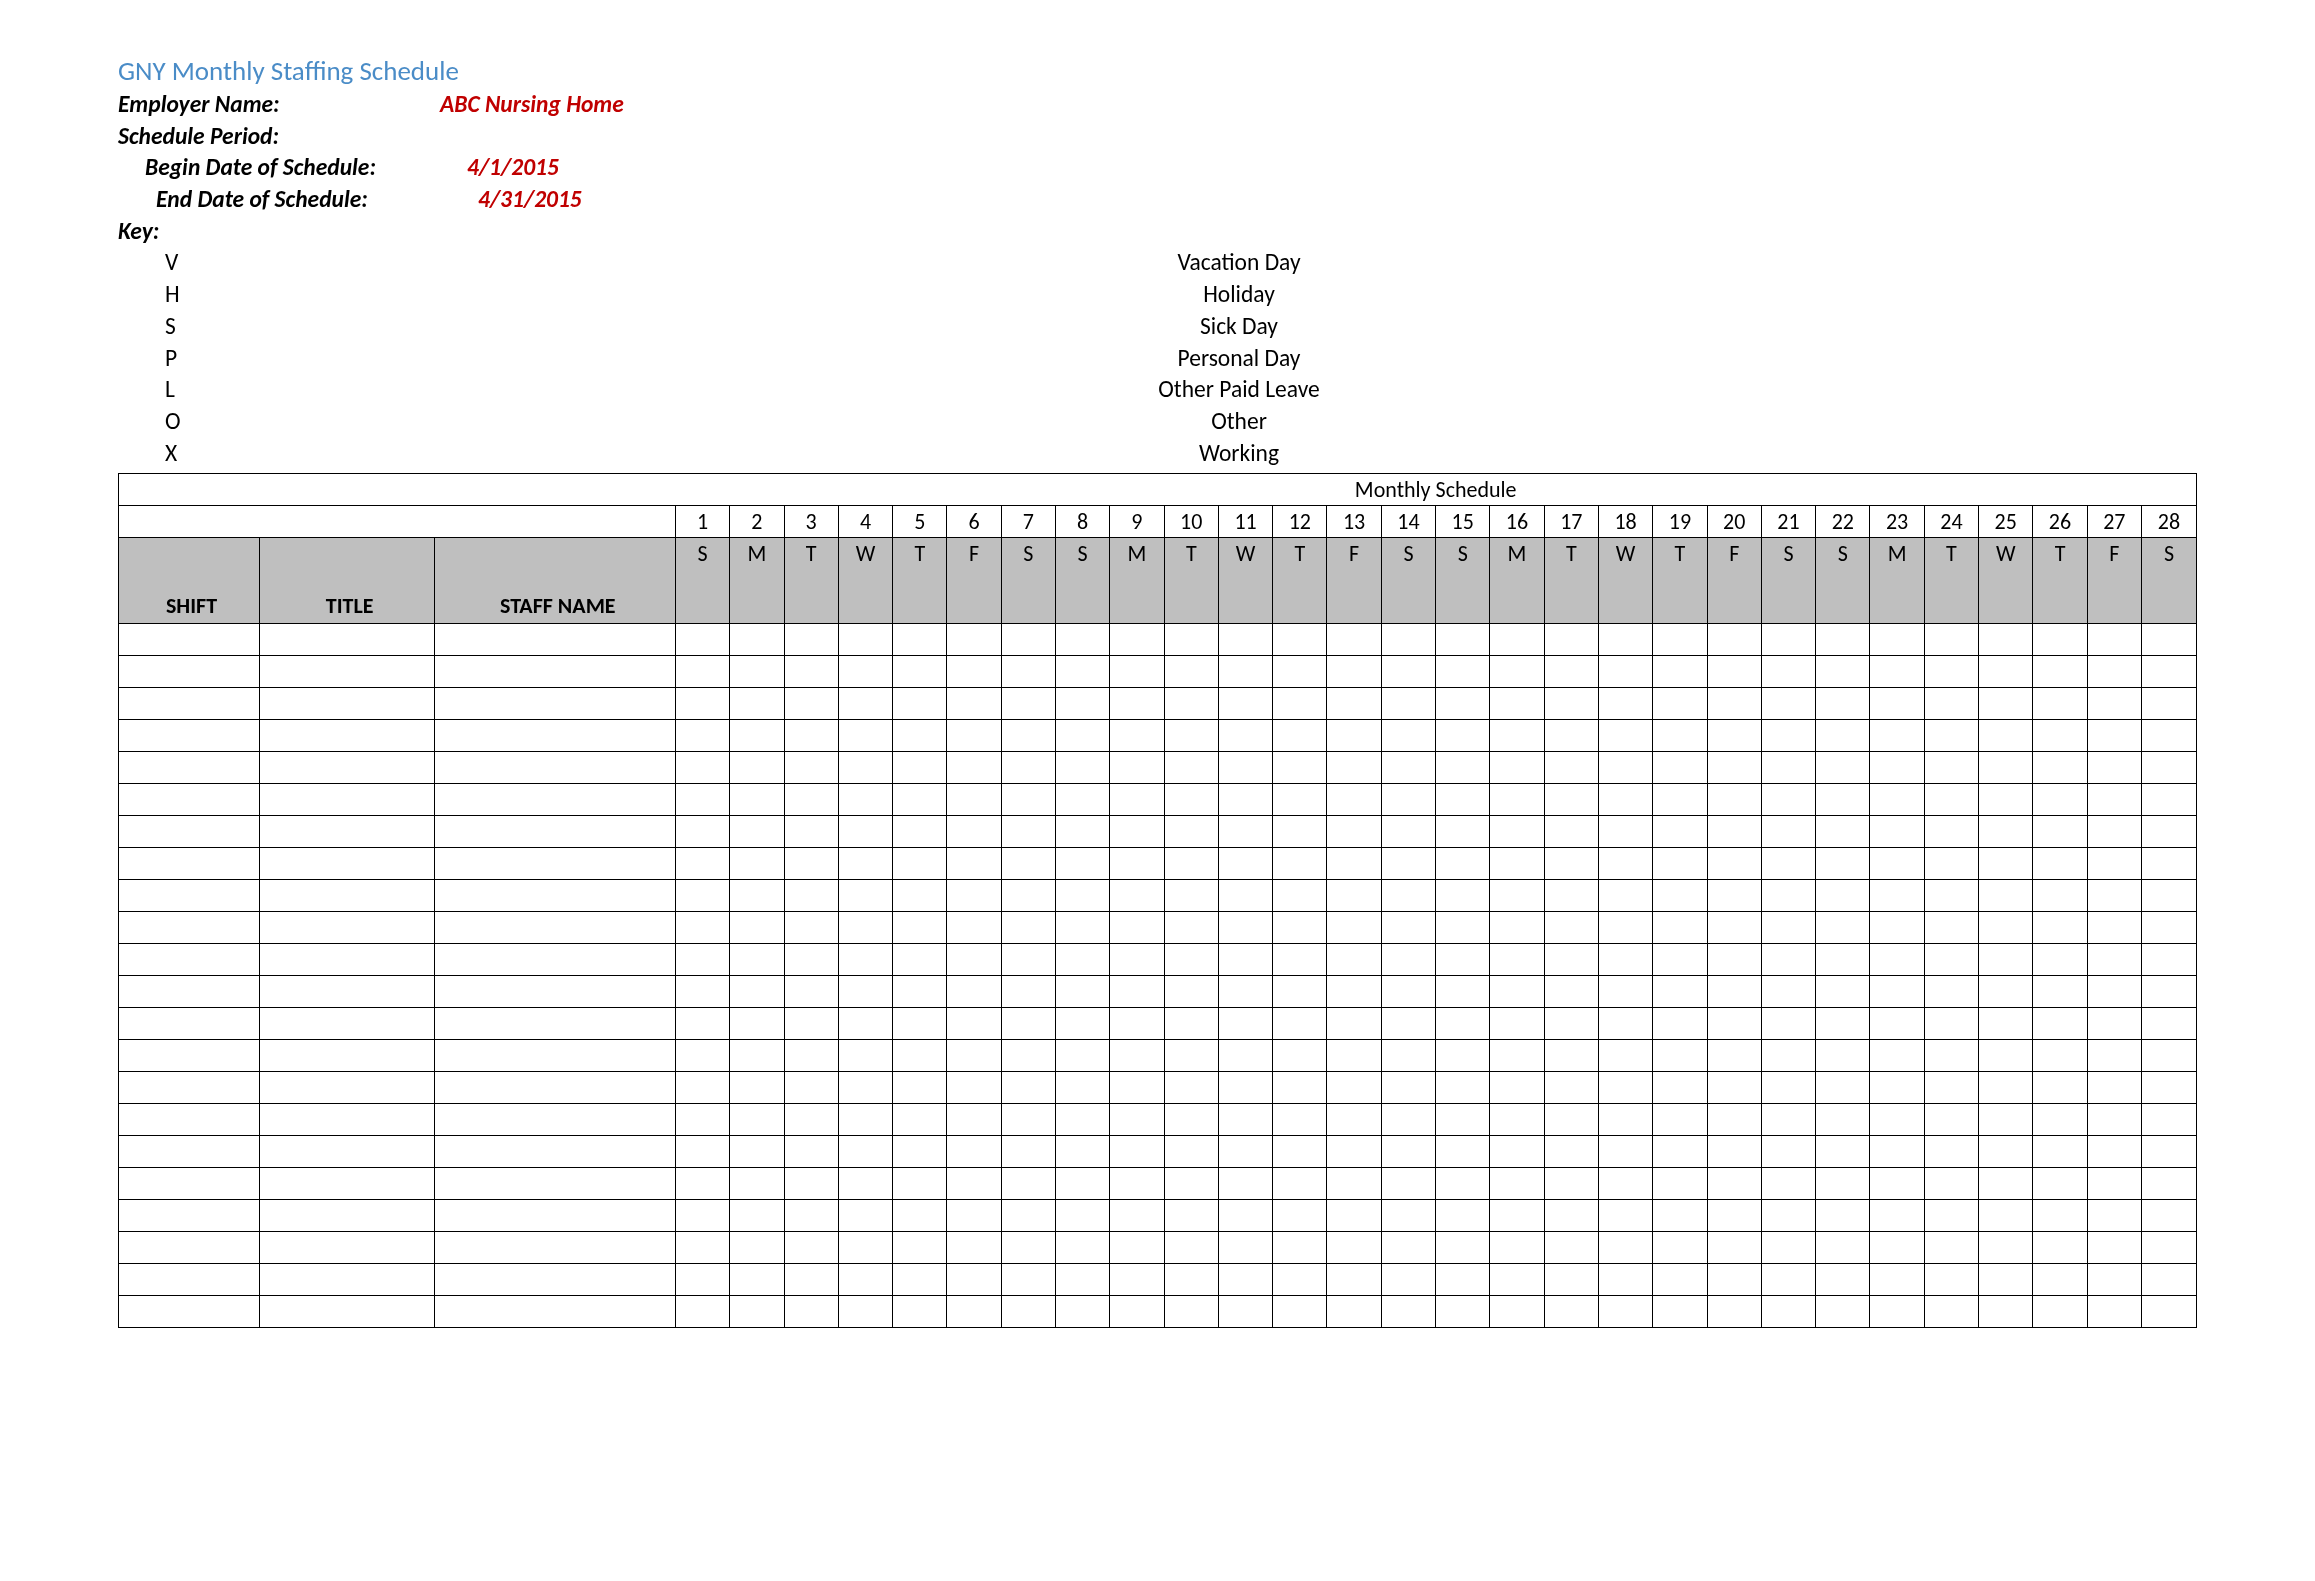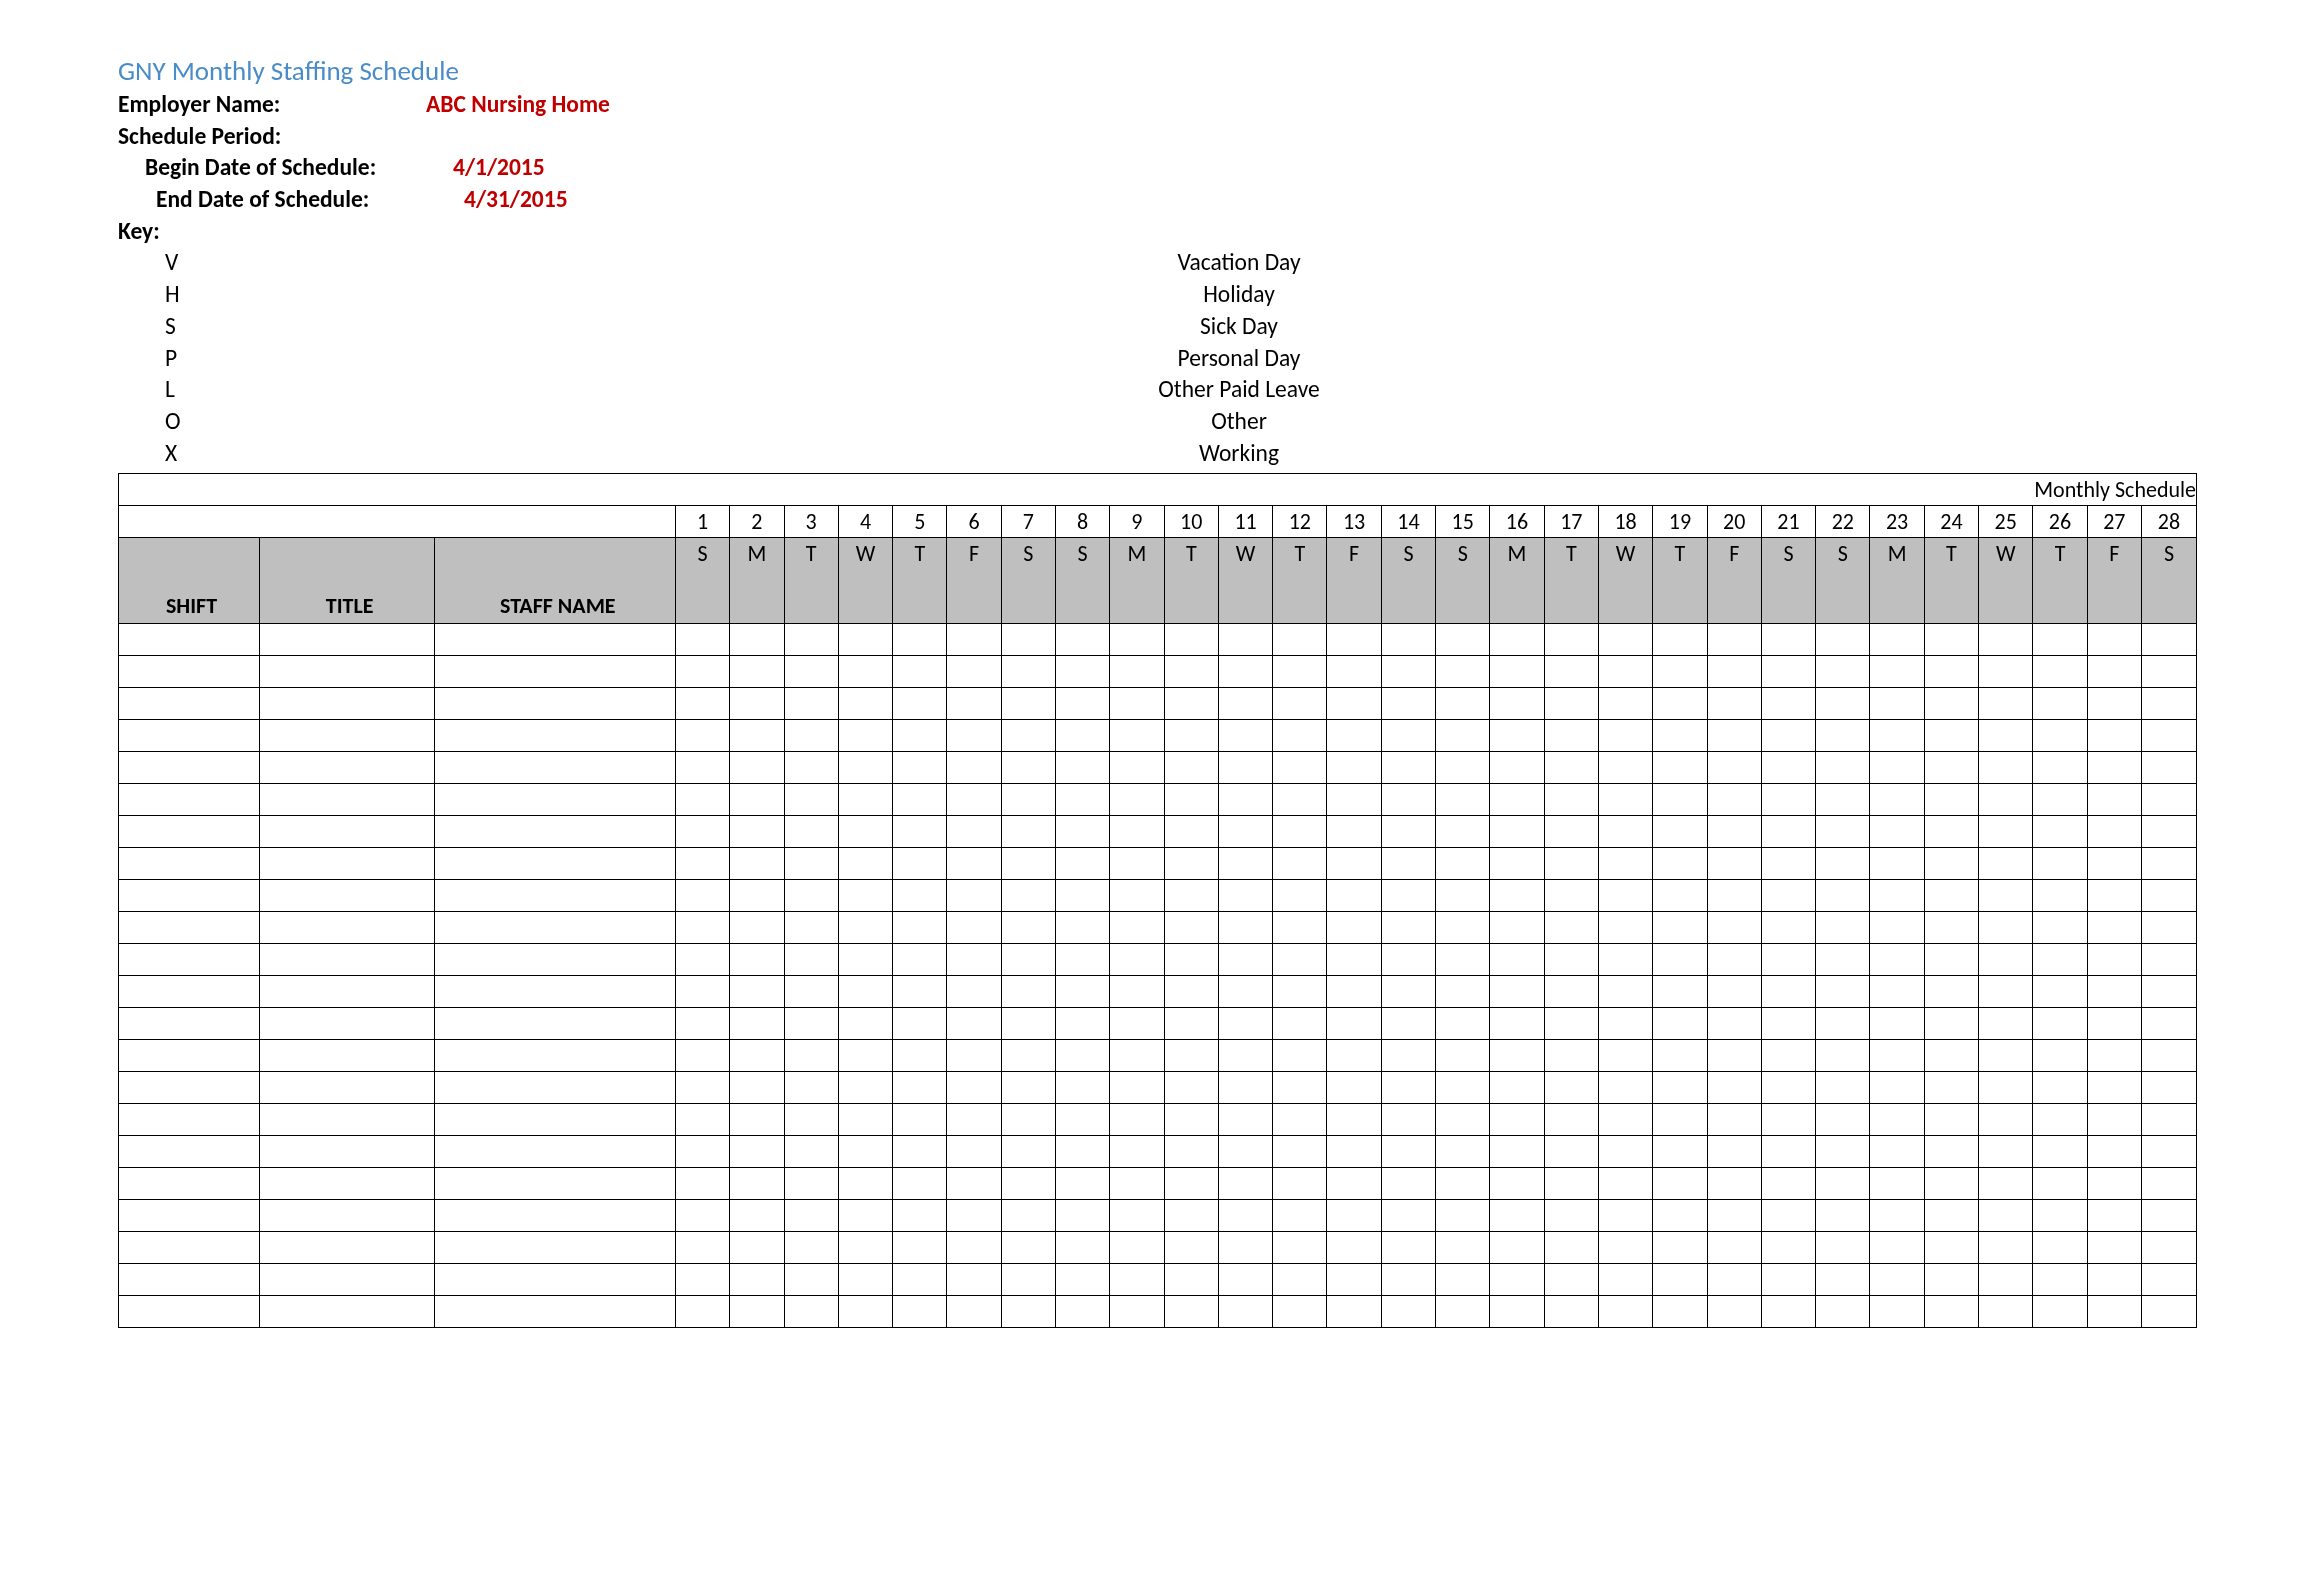--- a/index.html
+++ b/index.html
@@ -11,22 +11,23 @@
     font-size: 23.5px;
   }
   .title {
     color: #4a8cc7;
     font-weight: normal;
     font-size: 27px;
     margin-bottom: 1.8px;
   }
   .hdr-row {
     display: flex;
-    gap: 0;
+    gap: 14px;
     line-height: 1.35;
+    font-style: italic;
   }
   .lbl {
     font-weight: bold;
     min-width: 308px;
   }
   .lbl-indent {
     font-weight: bold;
     padding-left: 27px;
     min-width: 308px;
   }
@@ -63,21 +64,21 @@
   th, td {
     padding: 0;
     height: 31px;
     overflow: hidden;
   }
   col.leadA { width: 132px; }
   col.leadB { width: 165px; }
   col.leadC { width: 226px; }
   col.day   { width: 51px; }
   .monthly-title {
-    text-align: right;
+    text-align: center;
     font-weight: normal;
     border-left: none;
     border-right: none;
     margin-top: 24px;
   }
   .no-left  { border-left: none !important; }
   .no-right { border-right: none !important; }
   .daynum {
     text-align: center;
     font-weight: normal;

